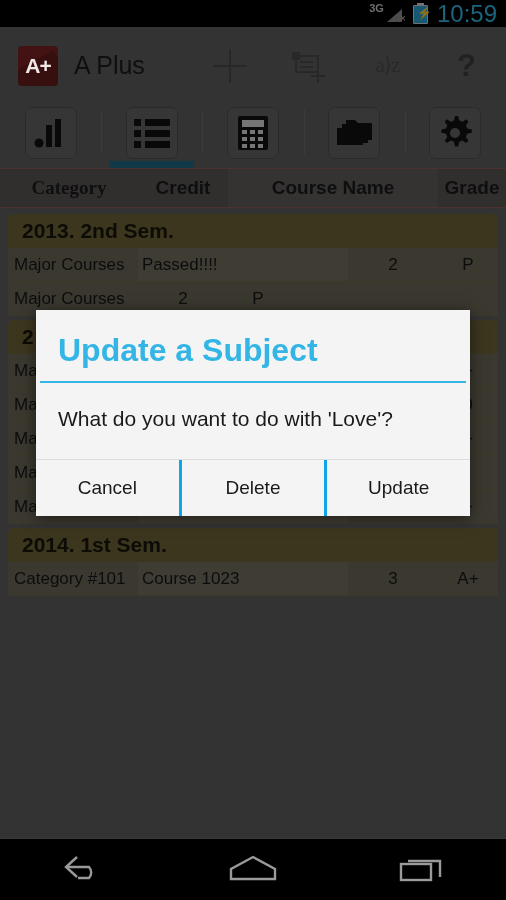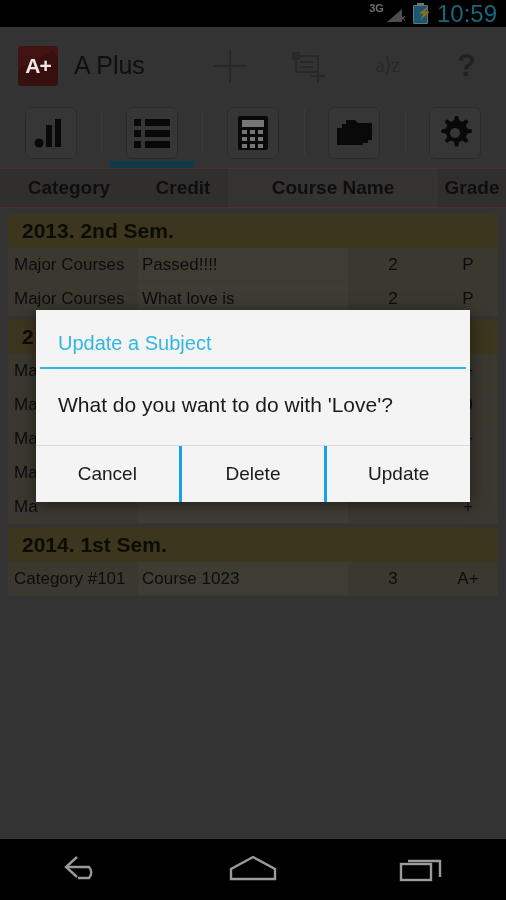--- a/index.html
+++ b/index.html
@@ -78,21 +78,21 @@
              position:relative; overflow:hidden; }
   .tab-ico svg { display:block; }
   .tab-indicator { position:absolute; bottom:0; left:8px; right:8px; height:7px;
                    background:#1f6b85; }
 
   
   .colhead { position:absolute; top:168px; left:0; width:506px; height:40px;
              background:#5a5555; border-top:1.5px solid #8a5a5a;
              border-bottom:1.5px solid #8a5a5a; display:flex; align-items:center; }
   .colhead .c { color:#1a1a1a; font-size:19px; font-weight:bold; text-align:center; }
-  .c-cat { width:138px; } .c-name { width:210px; background:rgba(255,255,255,.045); height:100%;
+  .c-cat { width:138px;font-family:Liberation Serif, serif; } .c-name { width:210px; background:rgba(255,255,255,.045); height:100%;
             display:flex; align-items:center; justify-content:center; }
   .c-cred { width:90px; } .c-grade { width:68px; }
 
   
   .list { position:absolute; top:210px; left:0; width:506px; bottom:0; }
   .sec-head { margin:4px 8px 0 8px; height:34px; background:#6e6337;
               border-radius:5px 5px 0 0; display:flex; align-items:center;
               padding-left:14px; }
   .sec-head span { color:#16140a; font-size:21px; font-weight:bold; }
   .row { margin:0 8px; height:34px; display:flex; align-items:center;
@@ -104,21 +104,21 @@
   .cell-cred { width:90px; text-align:center; }
   .cell-grade { width:60px; text-align:center; }
 
   
   .scrim { position:absolute; top:0; left:0; width:506px; height:838px;
            background:rgba(0,0,0,.45); }
 
   
   .dialog { position:absolute; left:36px; top:310px; width:434px;
             background:#f4f4f4; box-shadow:0 2px 14px rgba(0,0,0,.5); }
-  .dlg-title { padding:22px 36px 12px 22px; color:#33b5e5; font-size:20px; }
+  .dlg-title { padding:22px 36px 12px 22px; color:#33b5e5; font-size:32px;font-weight:bold; }
   .dlg-rule { height:2px; background:#33b5e5; margin:0 4px; }
   .dlg-msg { padding:22px 22px 26px 22px; color:#1a1a1a; font-size:21px;
              line-height:1.35; }
   .dlg-btns { display:flex; border-top:1px solid #dcdcdc; height:57px; }
   .dlg-btn { flex:1; display:flex; align-items:center; justify-content:center;
              color:#1a1a1a; font-size:19px; }
   .dlg-btn + .dlg-btn { border-left:3px solid #0ea5e9; }
 
   
   .navbar { position:absolute; bottom:0; left:0; width:506px; height:62px;
@@ -242,21 +242,20 @@
       <span>2013. 2nd Sem.</span>
     </div>
     <div class="row">
       <div class="cell cell-cat">Major Courses</div>
       <div class="cell cell-name">Passed!!!!</div>
       <div class="cell cell-cred">2</div>
       <div class="cell cell-grade">P</div>
     </div>
     <div class="row">
       <div class="cell cell-cat">Major Courses</div>
-      <div class="cell cell-name">What love is</div>
       <div class="cell cell-cred">2</div>
       <div class="cell cell-grade">P</div>
     </div>
 
     <div class="sec-head">
       <span>2</span>
     </div>
     <div class="row">
       <div class="cell cell-cat">Ma</div>
       <div class="cell cell-name"></div>

